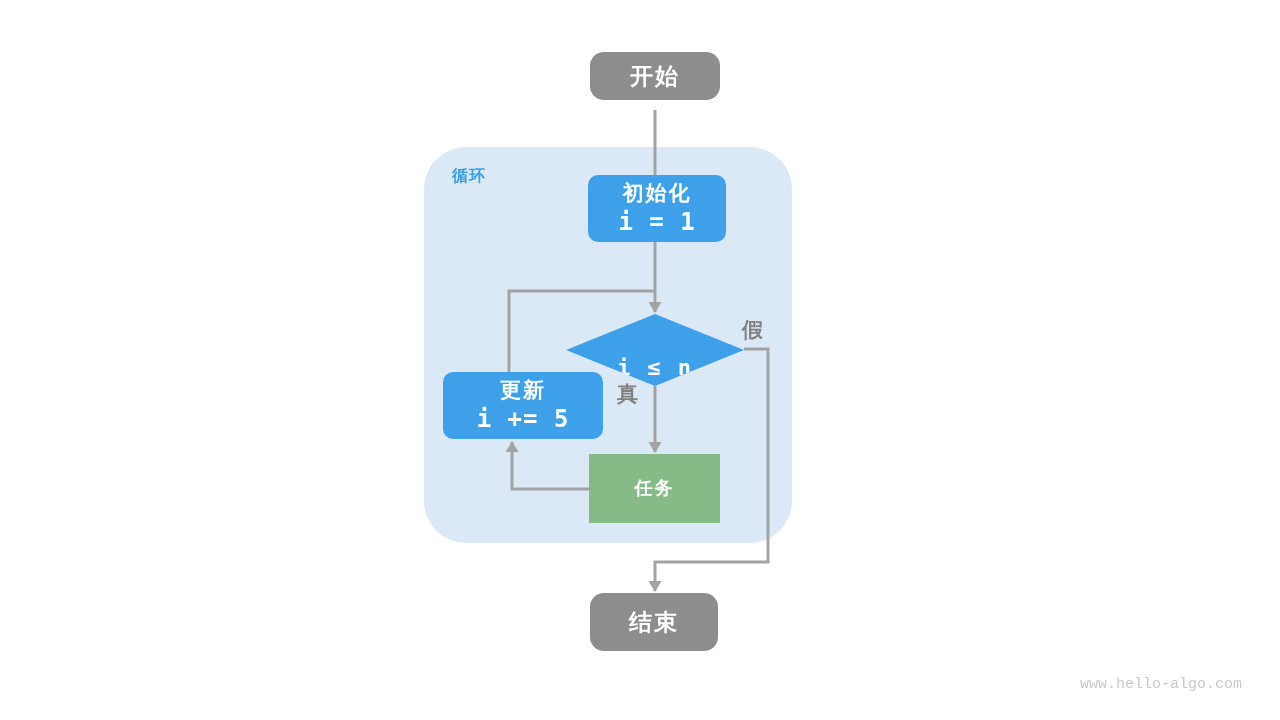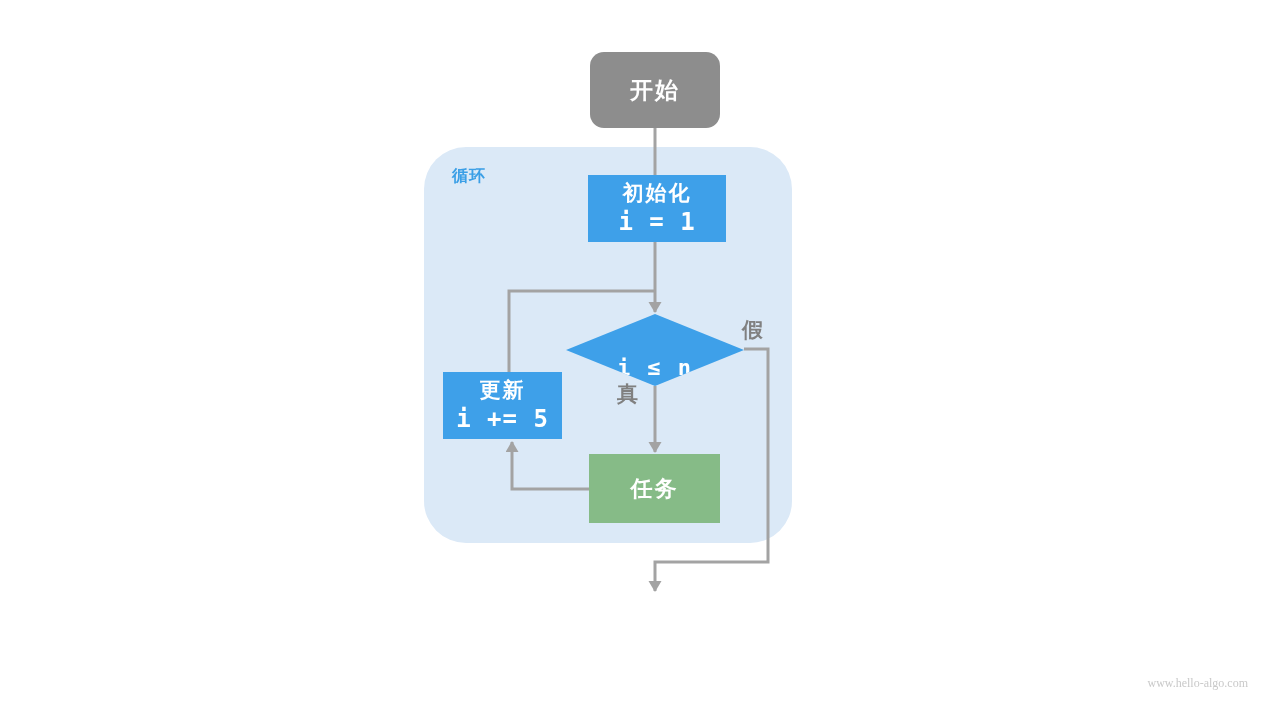--- a/index.html
+++ b/index.html
@@ -62,38 +62,38 @@
     z-index: 3;
     line-height: 1.25;
   }
   .terminal {
     background: var(--gray-node);
     border-radius: 14px;
     font-size: 23px;
     font-weight: 600;
     letter-spacing: 2px;
   }
-  .process { background: var(--blue); }
+  .process { background: var(--blue); border-radius: 10px; }
   .process .cn, .task-box .cn {
     font-size: 21px;
     font-weight: 600;
     letter-spacing: 2px;
   }
   .code {
     font-family: "DejaVu Sans Mono", monospace;
     font-size: 24px;
     font-weight: 700;
     letter-spacing: 1px;
   }
-  .start-node { left: 590px; top: 52px; width: 130px; height: 76px; }
+  .start-node { left: 590px; top: 52px; width: 130px; height: 48px; }
   .end-node   { left: 590px; top: 593px; width: 128px; height: 58px; }
   .init-box   { left: 588px; top: 175px; width: 138px; height: 67px; }
-  .update-box { left: 443px; top: 372px; width: 119px; height: 67px; }
+  .update-box { left: 443px; top: 372px; width: 160px; height: 67px; }
   .task-box   { left: 589px; top: 454px; width: 131px; height: 69px; background: var(--green); }
-  .task-box .cn { font-size: 22px; }
+  .task-box .cn { font-size: 18px; }
   .diamond {
     position: absolute;
     left: 566px; top: 314px;
     width: 178px; height: 72px;
     background: var(--blue);
     clip-path: polygon(50% 0, 100% 50%, 50% 100%, 0 50%);
     display: flex;
     align-items: center;
     justify-content: center;
     z-index: 3;
@@ -105,23 +105,23 @@
     font-size: 21px;
     font-weight: 700;
     color: var(--label-gray);
     z-index: 4;
     letter-spacing: 1px;
   }
   .true-label  { left: 617px; top: 380px; }
   .false-label { left: 742px; top: 316px; }
   .watermark {
     position: absolute;
-    right: 32px; top: 676px;
-    font-family: Liberation Serif, serif;
-    font-size: 12px;
+    right: 38px; top: 676px;
+    font-family: Liberation Mono, monospace;
+    font-size: 15px;
     color: var(--watermark);
     z-index: 4;
   }
 </style>
 </head>
 <body>
 
 <div class="canvas">
 
   <div class="loop-box"></div>
@@ -163,16 +163,19 @@
 
   <div class="node process update-box">
     <span class="cn">更新</span>
     <span class="code">i += 5</span>
   </div>
 
   <div class="node task-box">
     <span class="cn">任务</span>
   </div>
 
+  <div class="node terminal end-node">
+    <span>结束</span>
+  </div>
 
   <div class="watermark">www.hello-algo.com</div>
 
 </div>
 
 </body></html>

